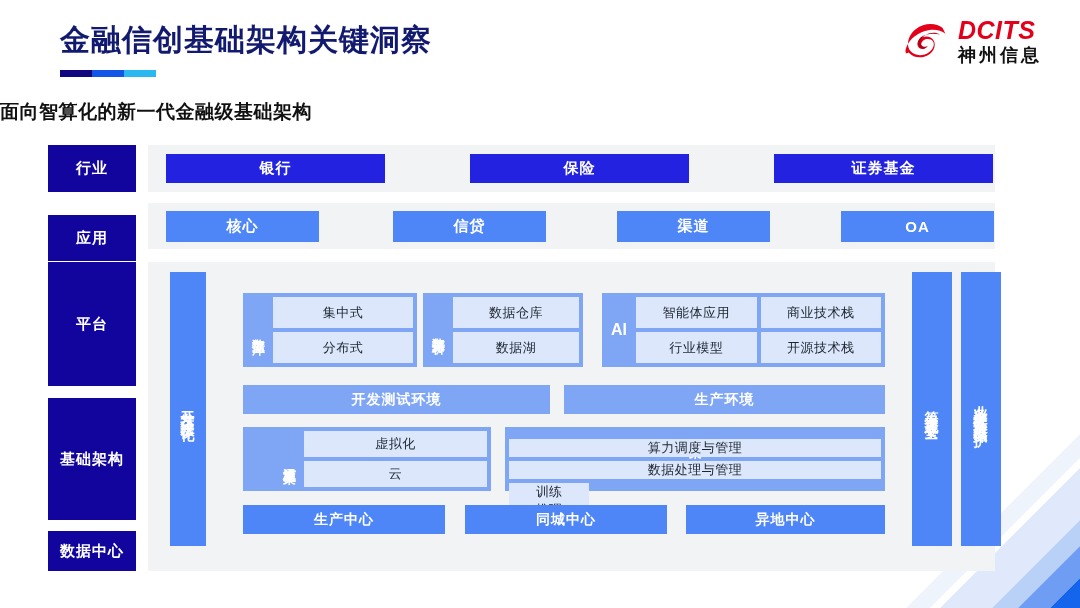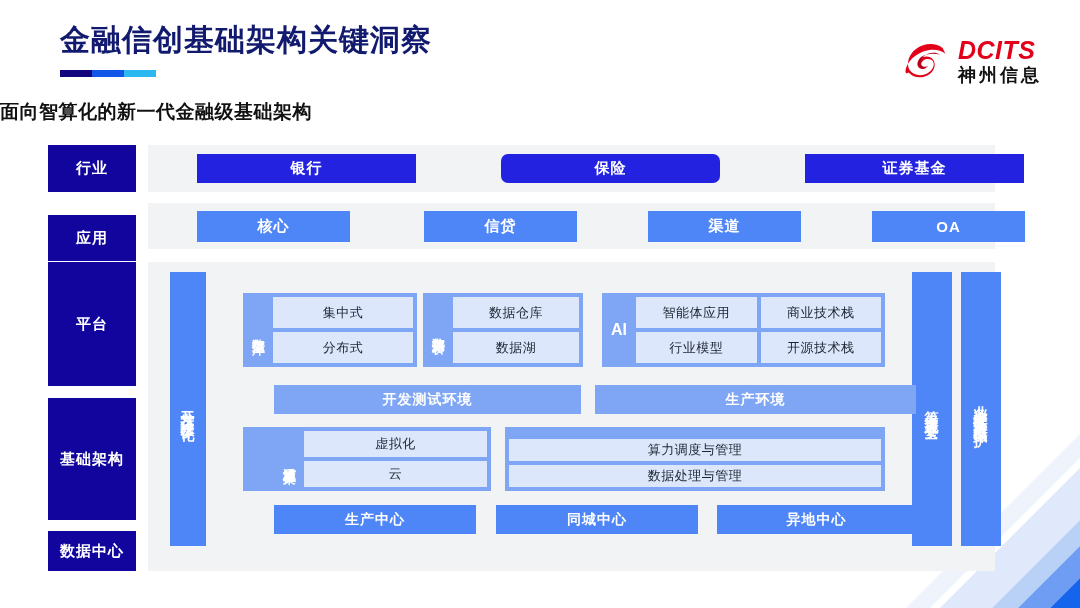--- a/index.html
+++ b/index.html
@@ -17,21 +17,21 @@
 
   
   .header { position:absolute; left:60px; top:20px; }
   .title {
     font-size:30px; font-weight:bold; color:#111a6e; letter-spacing:1px;
     white-space:nowrap;
   }
   .rule { display:flex; margin-top:9px; width:96px; height:7px; }
   .rule i { display:block; height:100%; flex:1; }
 
-  .logo { position:absolute; right:38px; top:18px; display:flex; align-items:flex-start; gap:8px;margin-top:20px; }
+  .logo { position:absolute; right:38px; top:18px; display:flex; align-items:flex-start; gap:8px; }
   .logo-mark { width:46px; height:46px; }
   .logo-text { line-height:1; }
   .logo-en { font-size:25px; font-weight:bold; color:#e3001b; letter-spacing:.5px; font-style:italic; }
   .logo-cn { font-size:18px; font-weight:bold; color:#111111; letter-spacing:3px; margin-top:3px; }
 
   .subtitle {
     position:absolute; left:0; right:0; top:99px; text-align:left;
     font-size:19px; font-weight:bold; color:#111111; letter-spacing:.5px;
   }
 
@@ -41,21 +41,21 @@
   .navy {
     position:absolute; background:#11059e; color:#ffffff;
     display:flex; align-items:center; justify-content:center;
     font-size:15px; font-weight:bold; letter-spacing:1px;
   }
 
   .panel { position:absolute; background:#f2f3f5; }
 
   .chip {
     position:absolute; display:flex; align-items:center; justify-content:center;
-    color:#ffffff; font-weight:bold; letter-spacing:1px;margin-left:31px;
+    color:#ffffff; font-weight:bold; letter-spacing:1px;
   }
 
   .chip-industry { background:#2222e0; font-size:15px; }
   .chip-app      { background:#4f86f7; font-size:15px; }
   .chip-env      { background:#7fa6f5; font-size:14px; }
   .chip-center   { background:#4f86f7; font-size:14px; }
 
   
   .rail {
     position:absolute; background:#4f86f7; color:#fff; font-weight:bold;
@@ -133,21 +133,21 @@
   <div class="navy" style="left:48px; top:215px; width:88px; height:46px;">应用</div>
   <div class="navy" style="left:48px; top:262px; width:88px; height:124px;">平台</div>
   <div class="navy" style="left:48px; top:398px; width:88px; height:122px;">基础架构</div>
   <div class="navy" style="left:48px; top:531px; width:88px; height:40px;">数据中心</div>
 
   <div class="panel" style="left:148px; top:145px; width:847px; height:47px;"></div>
   <div class="panel" style="left:148px; top:203px; width:847px; height:46px;"></div>
   <div class="panel" style="left:148px; top:262px; width:847px; height:309px;"></div>
 
   <div class="chip chip-industry" style="left:166px; top:154px; width:219px; height:29px;">银行</div>
-  <div class="chip chip-industry" style="left:470px; top:154px; width:219px; height:29px;border-radius:7px;">保险</div>
+  <div class="chip chip-industry" style="left:470px; top:154px; width:219px; height:29px;">保险</div>
   <div class="chip chip-industry" style="left:774px; top:154px; width:219px; height:29px;">证券基金</div>
 
   <div class="chip chip-app" style="left:166px; top:211px; width:153px; height:31px;">核心</div>
   <div class="chip chip-app" style="left:393px; top:211px; width:153px; height:31px;">信贷</div>
   <div class="chip chip-app" style="left:617px; top:211px; width:153px; height:31px;">渠道</div>
   <div class="chip chip-app" style="left:841px; top:211px; width:153px; height:31px;">OA</div>
 
   <div class="rail" style="left:170px; top:272px; width:36px; height:274px;">开发运维一体化</div>
   <div class="rail" style="left:912px; top:272px; width:40px; height:274px;">等保合规安全</div>
   <div class="rail" style="left:961px; top:272px; width:40px; height:274px;">业务连续性及数据保护</div>
@@ -208,19 +208,23 @@
   <div class="group" style="left:505px; top:427px; width:380px; height:64px;flex-direction:column;">
     <div class="group-label">智算框架</div>
     <div class="group-body">
       <div class="group-row">
           <div class="cell">算力调度与管理</div>
         </div>
       <div class="group-row">
           <div class="cell">数据处理与管理</div>
         </div>
     </div>
+    <div class="group-side" style="width:80px;">
+      <span>训练</span>
+      <span>推理</span>
+    </div>
   </div>
 
   <div class="chip chip-center" style="left:243px; top:505px; width:202px; height:29px;">生产中心</div>
   <div class="chip chip-center" style="left:465px; top:505px; width:202px; height:29px;">同城中心</div>
   <div class="chip chip-center" style="left:686px; top:505px; width:199px; height:29px;">异地中心</div>
 
 </div>
 
 </body></html>

